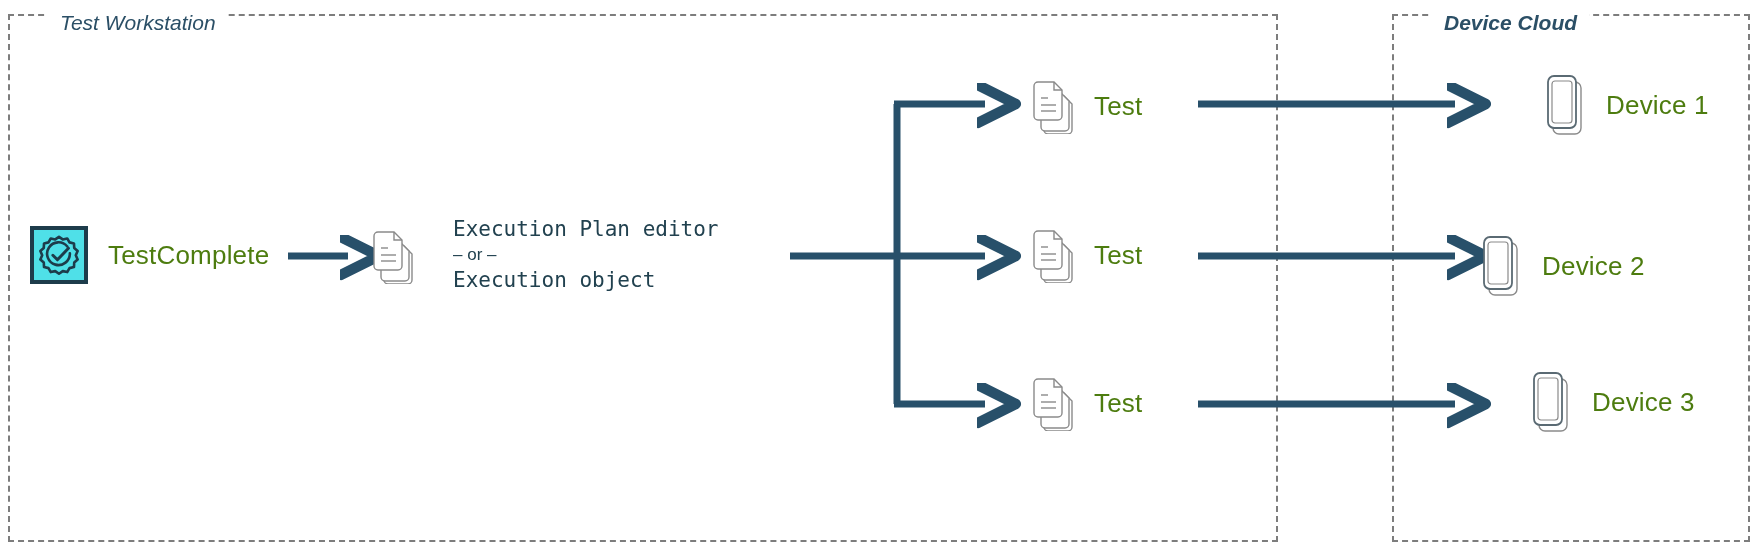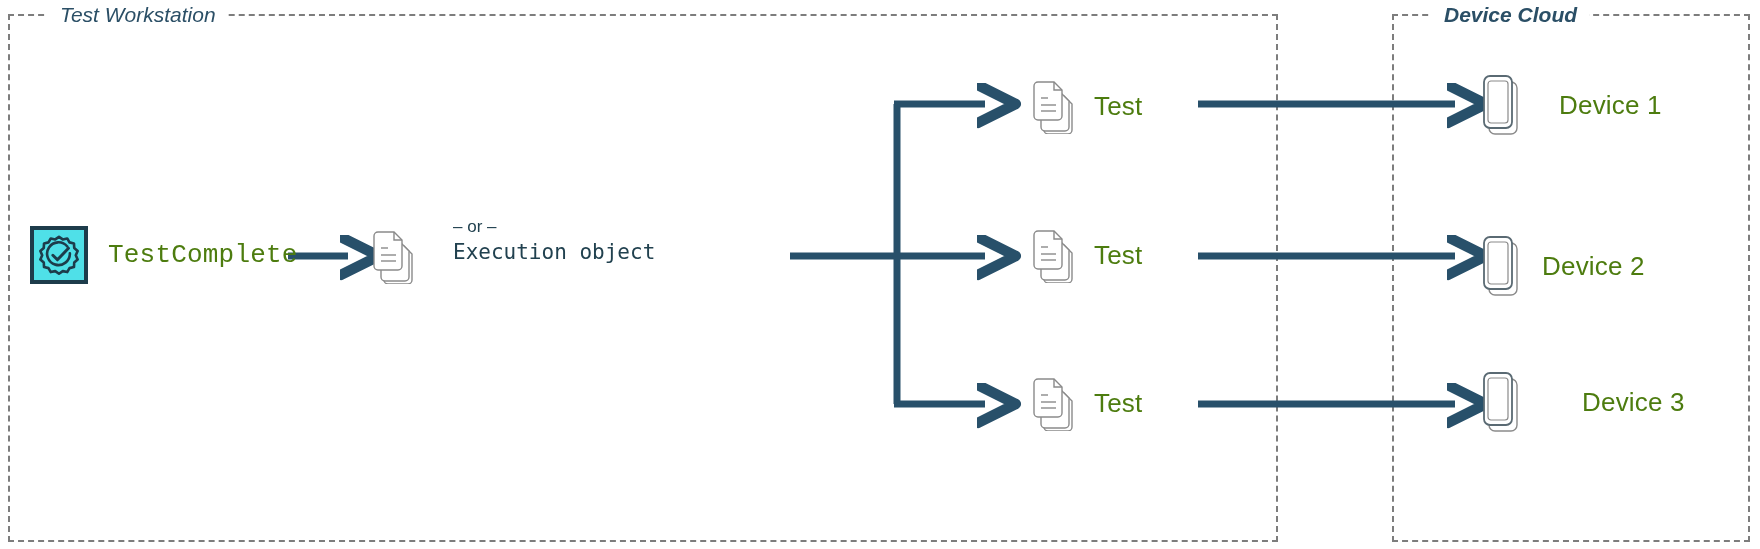--- a/index.html
+++ b/index.html
@@ -37,21 +37,21 @@
     width: 358px;
     height: 528px;
   }
   .zone-label {
     position: absolute;
     top: -16px;
     font-style: italic;
     font-size: 21px;
     color: #2b4f66;
     background: #ffffff;
-    padding: 0 12px;
+    padding: 8px 12px;
     white-space: nowrap;
     line-height: 30px;
   }
   #zone-workstation .zone-label { left: 38px; }
   #zone-devicecloud .zone-label { left: 38px; font-weight: bold; }
 
   
   .node {
     position: absolute;
     display: flex;
@@ -71,21 +71,21 @@
     height: 58px;
     background: #4fe0e8;
     border: 4px solid #1d3c4b;
     box-sizing: border-box;
     display: flex;
     align-items: center;
     justify-content: center;
     flex: none;
   }
   .tc-logo svg { display: block; }
-  #testcomplete-node .node-label { margin-left: 20px; font-family: Liberation Mono, monospace; }
+  #testcomplete-node .node-label { margin-left: 20px; }
 
   
   .doc-icon { width: 46px; height: 56px; flex: none; }
   .doc-icon svg { display: block; }
 
   
   .device-icon { width: 40px; height: 62px; flex: none; }
   .device-icon svg { display: block; }
 
   
@@ -118,23 +118,23 @@
     pointer-events: none;
   }
 
   
   #exec-doc      { left: 370px; top: 228px; }
   #test-node-0   { left: 1030px; top: 78px; }
   #test-node-1   { left: 1030px; top: 227px; }
   #test-node-2   { left: 1030px; top: 375px; }
   .test-node .node-label { margin-left: 18px; }
 
-  #device-node-0 { left: 1482px; top: 74px; gap: 17px; }
+  #device-node-0 { left: 1546px; top: 74px; }
   #device-node-1 { left: 1482px; top: 235px; }
-  #device-node-2 { left: 1482px; top: 371px; gap: 40px; }
+  #device-node-2 { left: 1532px; top: 371px; }
   .device-node .node-label { margin-left: 20px; }
 </style>
 </head>
 <body>
 
 <div id="stage">
 
   <div class="zone" id="zone-workstation">
     <span class="zone-label">Test Workstation</span>
   </div>
@@ -186,20 +186,21 @@
         <path d="M8 4 h16 l8 8 v26 a4 4 0 0 1 -4 4 h-20 a4 4 0 0 1 -4 -4 v-30 a4 4 0 0 1 4 -4 z" fill="#ffffff" stroke="#8a8a8a" stroke-width="1.4"></path>
         <path d="M24 4 v8 h8" fill="none" stroke="#8a8a8a" stroke-width="1.4"></path>
         <line x1="11" y1="20" x2="18" y2="20" stroke="#8a8a8a" stroke-width="1.4"></line>
         <line x1="11" y1="27" x2="26" y2="27" stroke="#8a8a8a" stroke-width="1.4"></line>
         <line x1="11" y1="33" x2="26" y2="33" stroke="#8a8a8a" stroke-width="1.4"></line>
       </svg>
     </span>
   </div>
 
   <div id="plan-text">
+    <div class="plan-mono">Execution Plan editor</div>
     <div class="plan-or">– or –</div>
     <div class="plan-mono">Execution object</div>
   </div>
 
   <div class="node test-node" id="test-node-0">
     <span class="doc-icon">
       <svg width="46" height="56" viewBox="0 0 46 56" xmlns="http://www.w3.org/2000/svg">
         <path d="M12 12 h16 l8 8 v26 a4 4 0 0 1 -4 4 h-20 a4 4 0 0 1 -4 -4 v-30 a4 4 0 0 1 4 -4 z" fill="#ffffff" stroke="#8a8a8a" stroke-width="1.4" transform="translate(6,6)"></path>
         <path d="M12 12 h16 l8 8 v26 a4 4 0 0 1 -4 4 h-20 a4 4 0 0 1 -4 -4 v-30 a4 4 0 0 1 4 -4 z" fill="#ffffff" stroke="#8a8a8a" stroke-width="1.4" transform="translate(3,3)"></path>
         <path d="M8 4 h16 l8 8 v26 a4 4 0 0 1 -4 4 h-20 a4 4 0 0 1 -4 -4 v-30 a4 4 0 0 1 4 -4 z" fill="#ffffff" stroke="#8a8a8a" stroke-width="1.4"></path>

